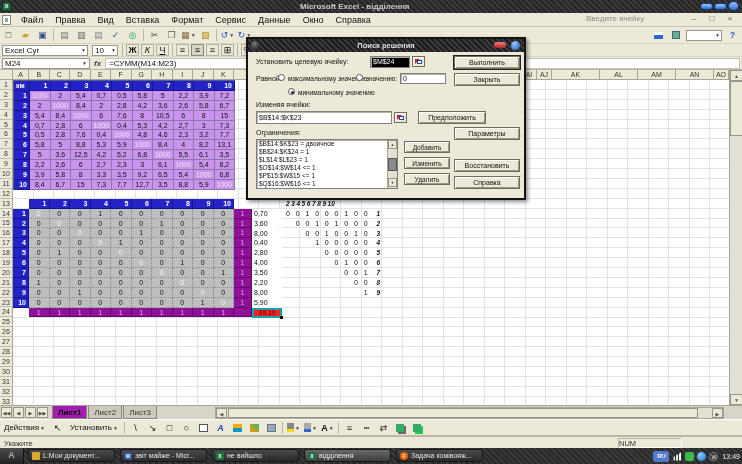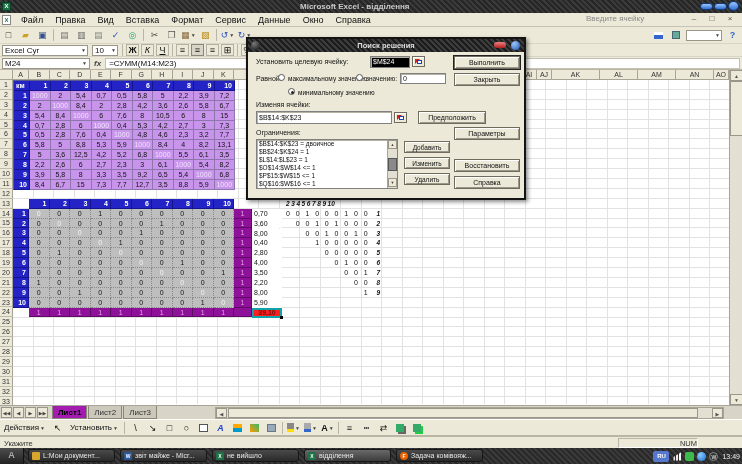--- a/index.html
+++ b/index.html
@@ -111,22 +111,22 @@
 .hscroll{position:absolute;left:215px;top:1px;width:509px;height:12px;background:#E3DFD3;
   border:1px solid #a8a496}
 .hthumb{position:absolute;top:0;height:10px;background:#ECE9D8;border:1px solid #9a968a}
 
 
 .tb-draw{top:419px;height:17px;border-top:1px solid #fff;border-bottom:1px solid #b9b5a7}
 .drawlbl{display:flex;align-items:center;padding:0 4px;font-size:8px;height:14px}
 .statusbar{position:absolute;left:0;top:436px;width:742px;height:12px;background:#ECE9D8;
   border-top:1px solid #b9b5a7;font-size:7.5px;color:#333}
 .statusbar .lft{position:absolute;left:4px;top:2px}
-.statusbar .numbox{position:absolute;left:618px;top:1px;width:80px;height:10px;
-  border:1px solid #b9b5a7;border-right-color:#fff;border-bottom-color:#fff;text-align:right;line-height:9px}
+.statusbar .numbox{position:absolute;left:618px;top:1px;width:64px;height:10px;
+  border:1px solid #b9b5a7;border-right-color:#fff;border-bottom-color:#fff;text-align:left;line-height:9px}
 .taskbar{position:absolute;left:0;top:448px;width:742px;height:16px;
   background:repeating-linear-gradient(45deg,#3a3a3a 0 2px,#292929 2px 4px),#2f2f2f;color:#ddd}
 .startb{position:absolute;left:0;top:0;width:24px;height:16px;
   background:linear-gradient(#4c4c4c,#222);color:#aaa;font-weight:bold;font-size:9px;
   text-align:center;line-height:15px;border-right:1px solid #111}
 .taskbtn{position:absolute;top:1px;height:13px;width:87px;border-radius:3px;
   background:linear-gradient(#4a4a4a,#2a2a2a);border:1px solid #171717;display:flex;
   align-items:center;font-size:7px;color:#e6e6e6;overflow:hidden;white-space:nowrap}
 .taskbtn.active{background:linear-gradient(#6a6a6a,#3c3c3c)}
 .tico{width:8px;height:8px;margin:0 3px 0 3px;flex:none;border-radius:1px;

